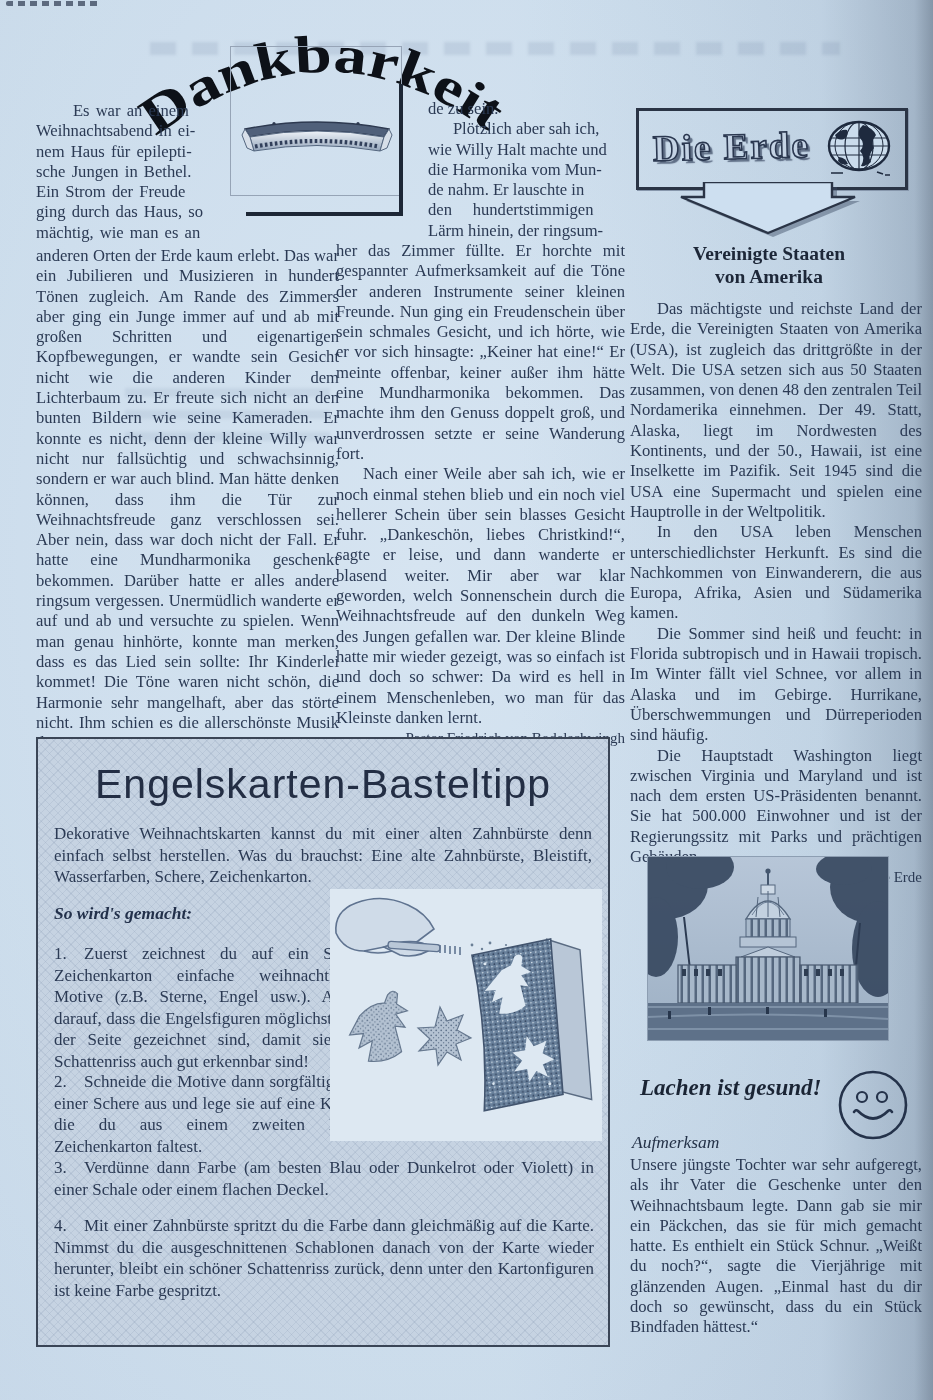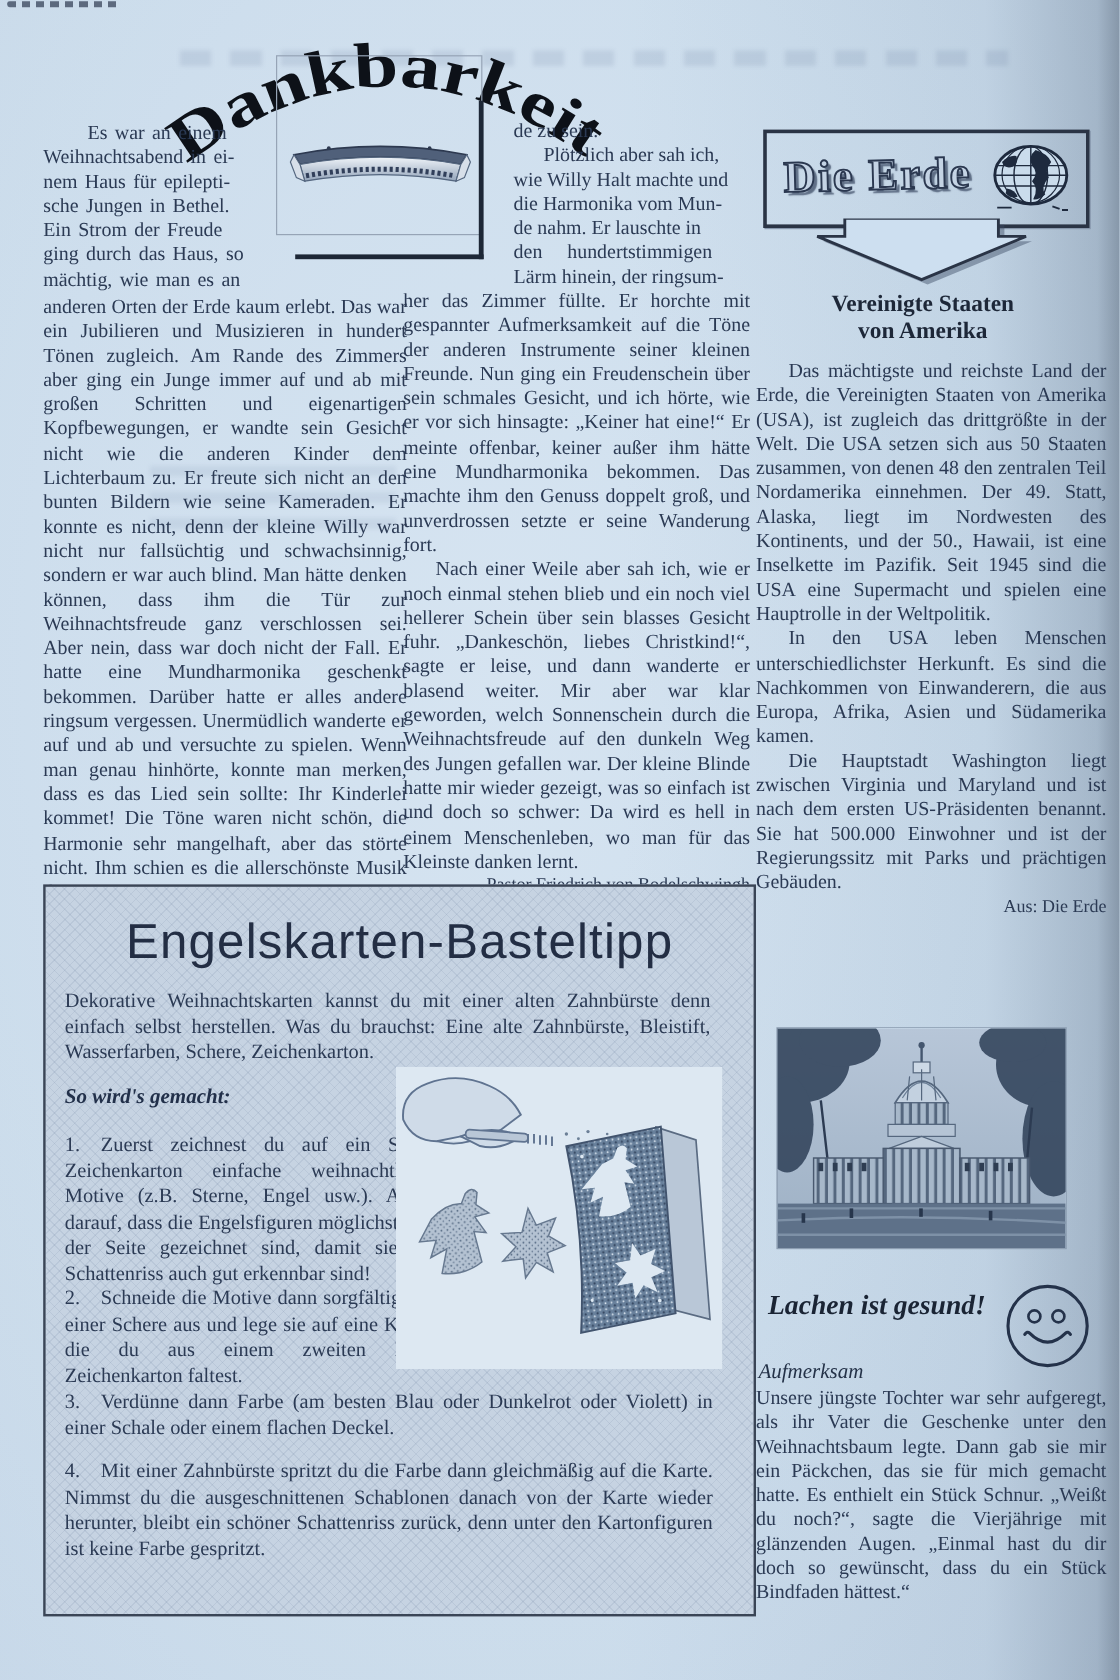--- a/index.html
+++ b/index.html
@@ -31,21 +31,20 @@
   .usa-head{font-family:Liberation Serif, serif;font-weight:bold;font-size:19.5px;line-height:23px;text-align:center;color:#1d2738;}
   .lachen-head{font-weight:bold;font-style:italic;font-size:23px;color:#1a2434;}
   .aufmerksam{font-style:italic;font-size:17.5px;color:#243248;}
   
   .tipbox{
     border:2px solid #3a4556;
     background:
       repeating-linear-gradient(45deg, rgba(110,130,160,.14) 0 1px, transparent 1px 6px),
       repeating-linear-gradient(135deg, rgba(110,130,160,.14) 0 1px, transparent 1px 6px),
       #c6d3e2;
-    padding-left: 20px;
   }
   .tip-title{font-family:"Liberation Sans", sans-serif;font-weight:400;font-size:41px;letter-spacing:1px;color:#232e44;text-align:center;}
   .tip-body{font-size:17px;line-height:21.5px;text-align:justify;}
   .gemacht{font-weight:bold;font-style:italic;font-size:17.5px;color:#22304a;}
   .stepnum{display:inline-block;width:30px;}
   .corner-smudge{
     position:absolute;left:6px;top:1px;width:95px;height:5px;opacity:.75;border-radius:2px;
     background:repeating-linear-gradient(90deg,#38445a 0 7px, transparent 7px 12px);
     filter:blur(.4px);
   }
@@ -136,20 +135,21 @@
       <polygon points="73,5 73,19 50,19 137,55 224,19 201,19 201,5" fill="rgba(60,75,100,.45)"></polygon>
       <polygon points="68,0 68,15 45,15 132,51 219,15 196,15 196,0" fill="#cddff0" stroke="#2a3446" stroke-width="2.4"></polygon>
     </svg>
   </div>
   <div class="abs usa-head prewrap" style="left:636px;top:242px;width:266px;">Vereinigte Staaten
 von Amerika</div>
 
   <div class="abs body-text indent" style="left:630px;top:299px;width:292px;">
     <p>Das mächtigste und reichste Land der Erde, die Vereinigten  Staaten von Amerika (USA), ist zugleich das drittgrößte in der Welt. Die USA setzen sich aus 50 Staaten zusammen, von denen 48 den zentralen Teil Nordamerika einnehmen. Der 49. Statt, Alaska, liegt im Nordwesten des Kontinents, und der 50., Hawaii, ist eine Inselkette im Pazifik. Seit 1945 sind die USA eine Supermacht und spielen eine Hauptrolle in der Weltpolitik.</p>
     <p>In den USA leben Menschen unterschiedlichster Herkunft. Es sind die Nachkommen von Einwanderern, die aus Europa, Afrika, Asien und Südamerika kamen.</p>
+    <p>Die Sommer sind heiß und feucht: in Florida subtropisch und in Hawaii tropisch. Im Winter fällt viel Schnee, vor allem in Alaska und im Gebirge. Hurrikane, Überschwemmungen und Dürreperioden sind häufig.</p>
     <p>Die Hauptstadt Washington liegt zwischen Virginia und Maryland und ist nach dem ersten US-Präsidenten benannt. Sie hat 500.000 Einwohner und ist der Regierungssitz mit Parks und prächtigen Gebäuden.</p>
     <p class="attrib" style="text-indent:0;">Aus: Die Erde</p>
   </div>
 
   <div class="abs" style="left:648px;top:857px;width:240px;height:183px;box-shadow:0 0 0 1px #8d9eb2;">
     <svg width="240" height="183" viewBox="0 0 240 183">
       <defs>
         <linearGradient id="sky" x1="0" y1="0" x2="0" y2="1">
           <stop offset="0" stop-color="#b7c6d8"></stop>
             <stop offset="1" stop-color="#9db0c4"></stop>

